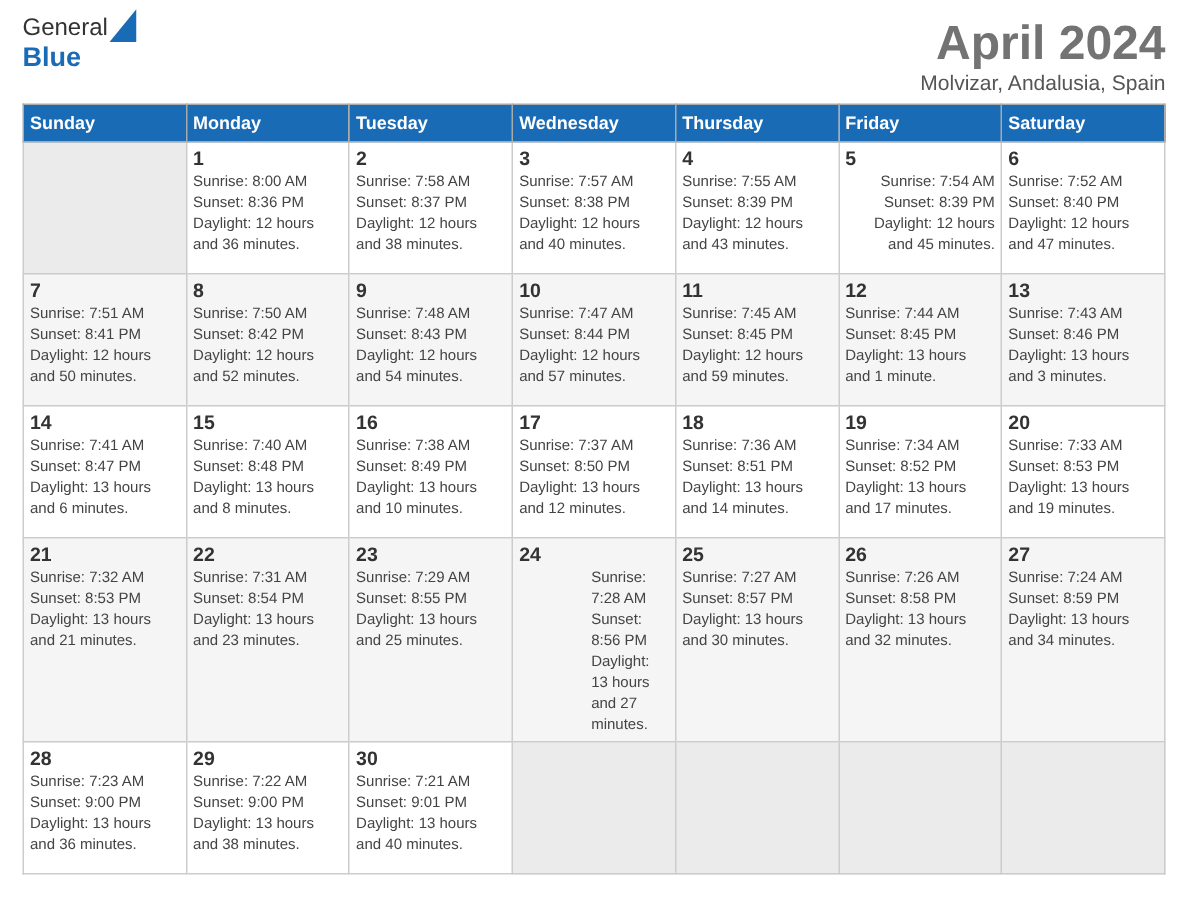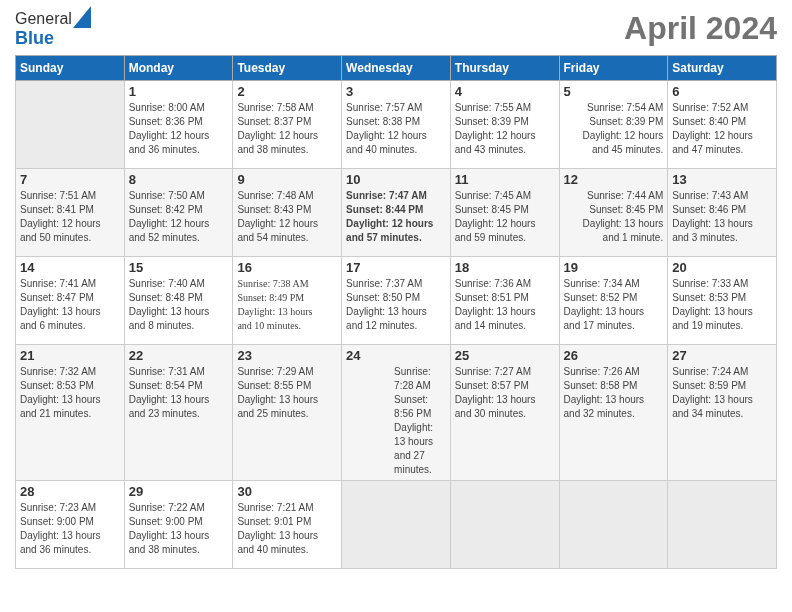--- a/index.html
+++ b/index.html
@@ -106,20 +106,21 @@
           <span class="logo-general">General</span>
           <svg class="logo-icon" viewBox="0 0 18 22" xmlns="http://www.w3.org/2000/svg">
             <polygon points="0,22 18,0 18,22" fill="#1a6bb5"></polygon>
           </svg>
         </div>
         <div class="logo-blue" style="font-size:18px;font-weight:bold;">Blue</div>
       </div>
     </div>
     <div class="title-section">
       <div class="month-title">April 2024</div>
+      <div class="location">Molvizar, Andalusia, Spain</div>
     </div>
   </div>
 
   <table class="calendar-table">
     <thead>
       <tr>
       <th>Sunday</th>
           <th>Monday</th>
           <th>Tuesday</th>
           <th>Wednesday</th>
@@ -191,35 +192,35 @@
           </td>
           <td>
             <div class="day-number">9</div>
             <div class="day-info" style="white-space: pre-line;">Sunrise: 7:48 AM
 Sunset: 8:43 PM
 Daylight: 12 hours
 and 54 minutes.</div>
           </td>
           <td>
             <div class="day-number">10</div>
-            <div class="day-info" style="white-space: pre-line; font-weight: bold;">Sunrise: 7:47 AM
+            <div class="day-info" style="white-space: pre-line;">Sunrise: 7:47 AM
 Sunset: 8:44 PM
 Daylight: 12 hours
 and 57 minutes.</div>
           </td>
           <td>
             <div class="day-number">11</div>
             <div class="day-info" style="white-space: pre-line;">Sunrise: 7:45 AM
 Sunset: 8:45 PM
 Daylight: 12 hours
 and 59 minutes.</div>
           </td>
           <td>
             <div class="day-number">12</div>
-            <div class="day-info" style="white-space: pre-line; text-align: right;">Sunrise: 7:44 AM
+            <div class="day-info" style="white-space: pre-line;">Sunrise: 7:44 AM
 Sunset: 8:45 PM
 Daylight: 13 hours
 and 1 minute.</div>
           </td>
           <td>
             <div class="day-number">13</div>
             <div class="day-info" style="white-space: pre-line;">Sunrise: 7:43 AM
 Sunset: 8:46 PM
 Daylight: 13 hours
 and 3 minutes.</div>
@@ -235,21 +236,21 @@
           </td>
           <td>
             <div class="day-number">15</div>
             <div class="day-info" style="white-space: pre-line;">Sunrise: 7:40 AM
 Sunset: 8:48 PM
 Daylight: 13 hours
 and 8 minutes.</div>
           </td>
           <td>
             <div class="day-number">16</div>
-            <div class="day-info" style="white-space: pre-line; font-family: Liberation Serif, serif;">Sunrise: 7:38 AM
+            <div class="day-info" style="white-space: pre-line;">Sunrise: 7:38 AM
 Sunset: 8:49 PM
 Daylight: 13 hours
 and 10 minutes.</div>
           </td>
           <td>
             <div class="day-number">17</div>
             <div class="day-info" style="white-space: pre-line;">Sunrise: 7:37 AM
 Sunset: 8:50 PM
 Daylight: 13 hours
 and 12 minutes.</div>

